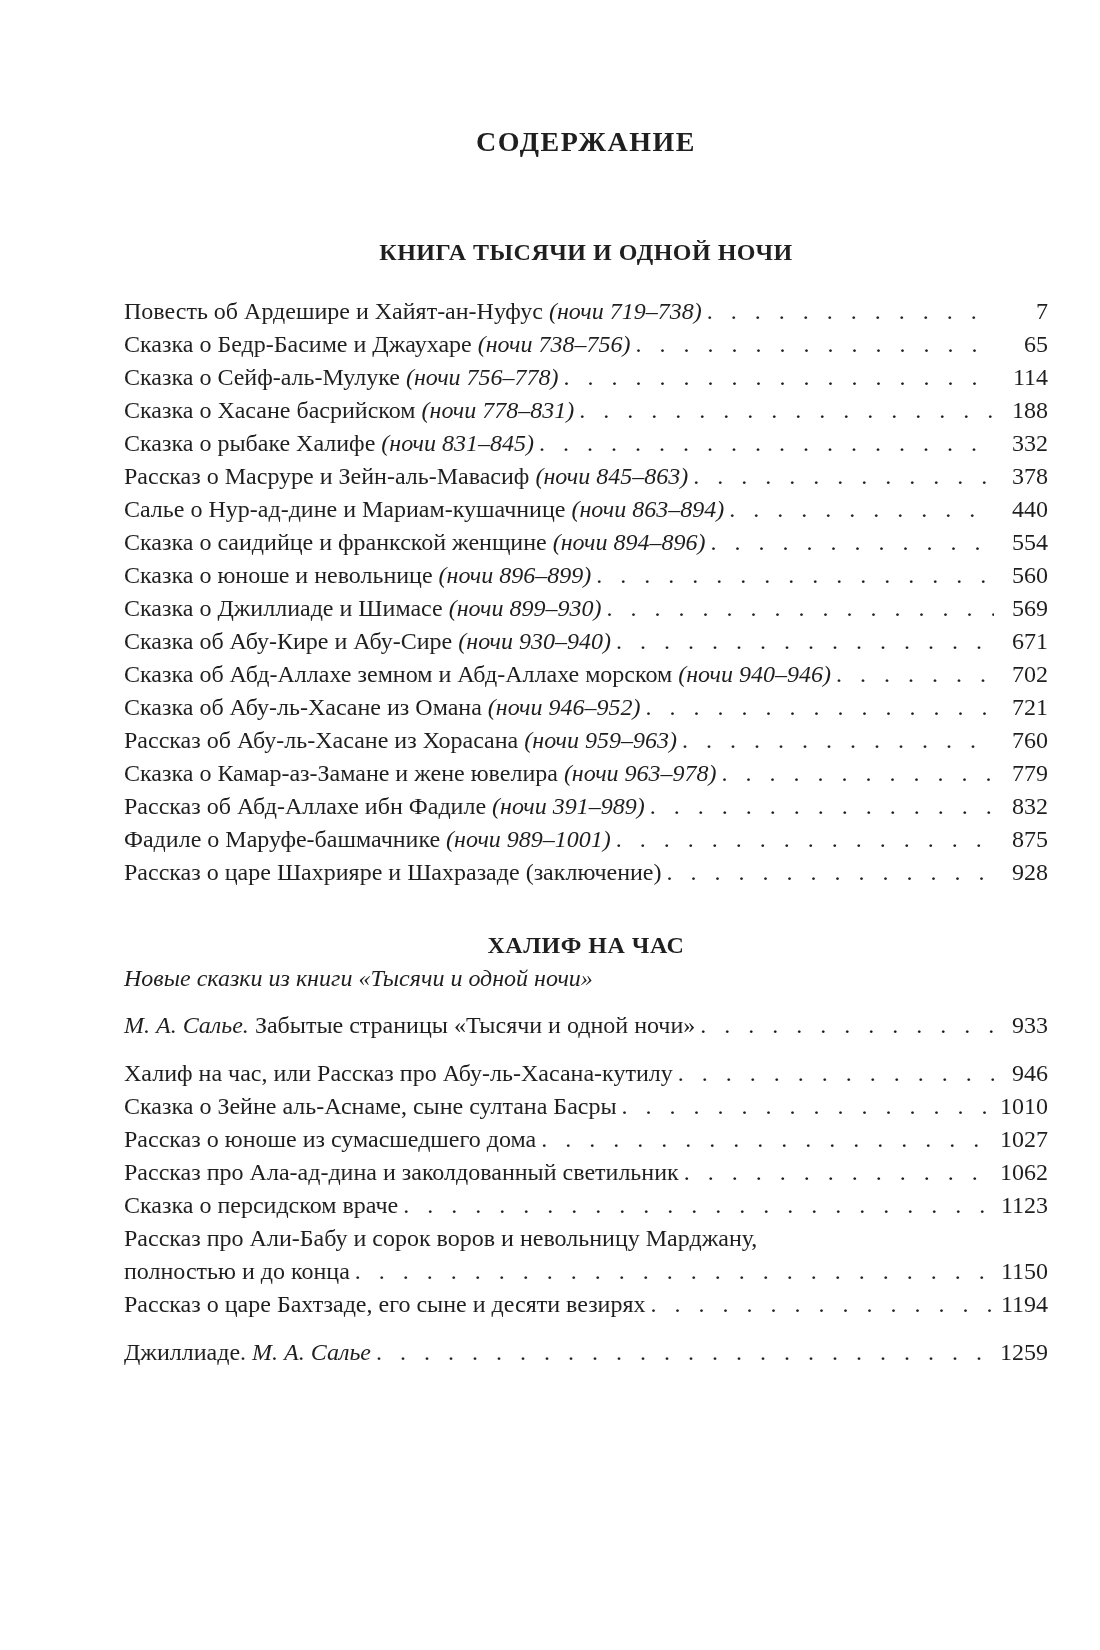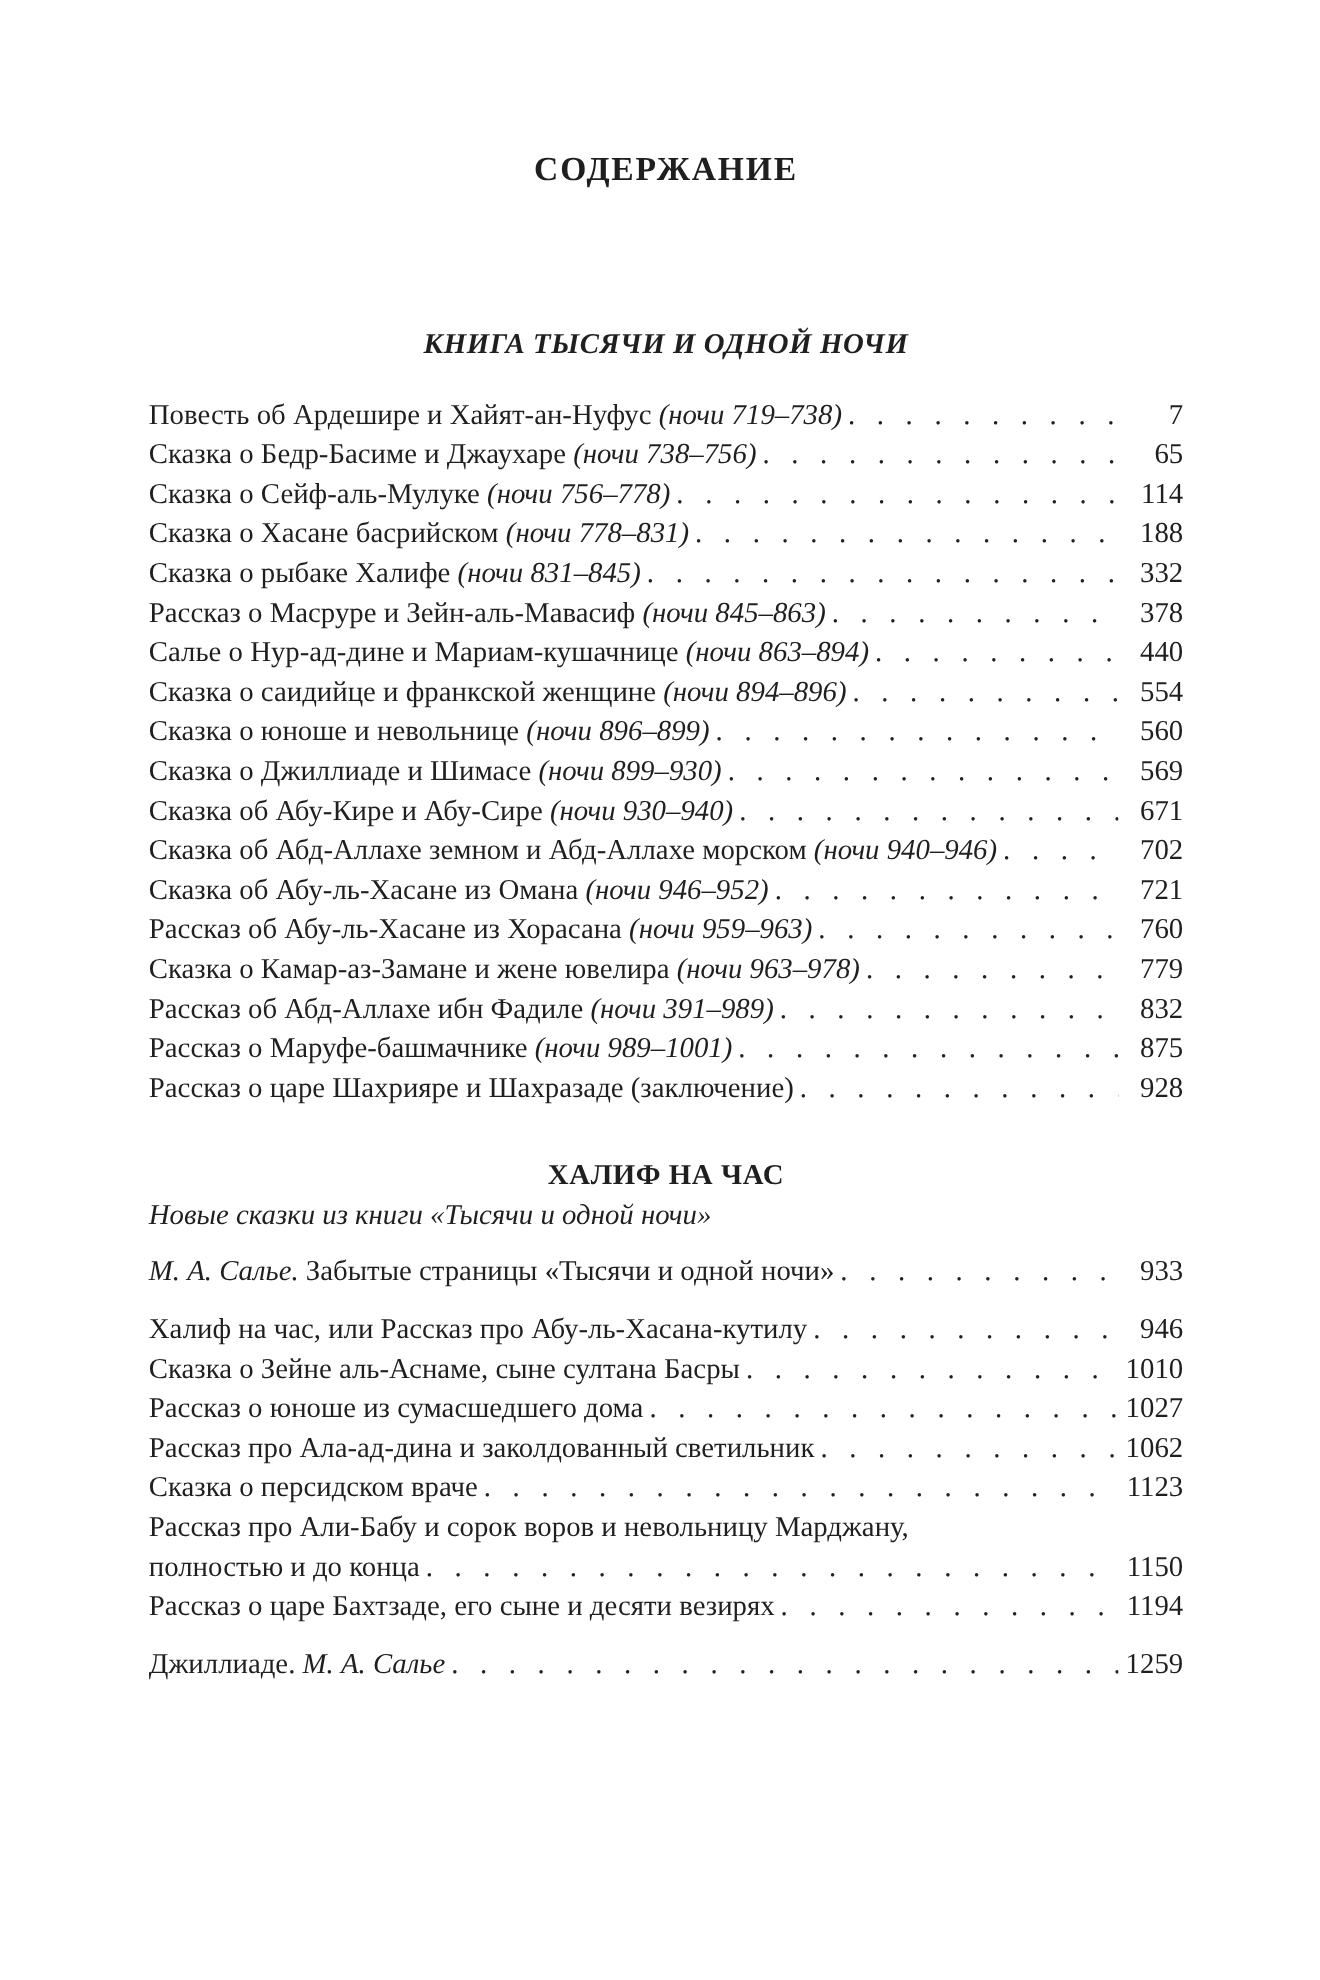--- a/index.html
+++ b/index.html
@@ -8,39 +8,39 @@
     height: 1650px;
     background: #ffffff;
     color: #1f1f1f;
     font-family: "Liberation Serif", "DejaVu Serif", serif;
     overflow: hidden;
   }
   .page {
     box-sizing: border-box;
     width: 1100px;
     height: 1628px;
-    padding: 126px 114px 0 124px;
+    padding: 126px 52px 0 124px;
   }
   .title {
     margin: 0;
     text-align: center;
     font-size: 28px;
     line-height: 32px;
     font-weight: bold;
     letter-spacing: 1.5px;
   }
   .part-heading {
     margin: 0;
     text-align: center;
     font-size: 24px;
     line-height: 28px;
     font-weight: bold;
     letter-spacing: 0.5px;
   }
-  .part1 .part-heading { margin-top: 115px; font-style: italic; }
+  .part1 .part-heading { margin-top: 80px; }
   .part2 .part-heading { margin-top: 42px; }
   .part-subtitle {
     margin-top: 4px;
     text-align: left;
     font-style: italic;
     font-size: 24px;
     line-height: 30px;
   }
   .toc { font-size: 24px; }
   .part1 .toc { margin-top: 29px; }
@@ -154,21 +154,21 @@
     <span class="label"><span>Сказка о Камар-аз-Замане и жене ювелира </span><span class="it">(ночи 963–978)</span></span>
     <span class="leader dots"></span>
     <span class="pageno">779</span>
   </div>
         <div class="row">
     <span class="label"><span>Рассказ об Абд-Аллахе ибн Фадиле </span><span class="it">(ночи 391–989)</span></span>
     <span class="leader dots"></span>
     <span class="pageno">832</span>
   </div>
         <div class="row">
-    <span class="label"><span>Рассказ о Маруфе-башмачнике </span><span class="it">(ночи 989–1001)</span></span>
+    <span class="label"><span>Фадиле о Маруфе-башмачнике </span><span class="it">(ночи 989–1001)</span></span>
     <span class="leader dots"></span>
     <span class="pageno">875</span>
   </div>
         <div class="row">
     <span class="label"><span>Рассказ о царе Шахрияре и Шахразаде (заключение)</span></span>
     <span class="leader dots"></span>
     <span class="pageno">928</span>
   </div>
       </div>
   </section>

